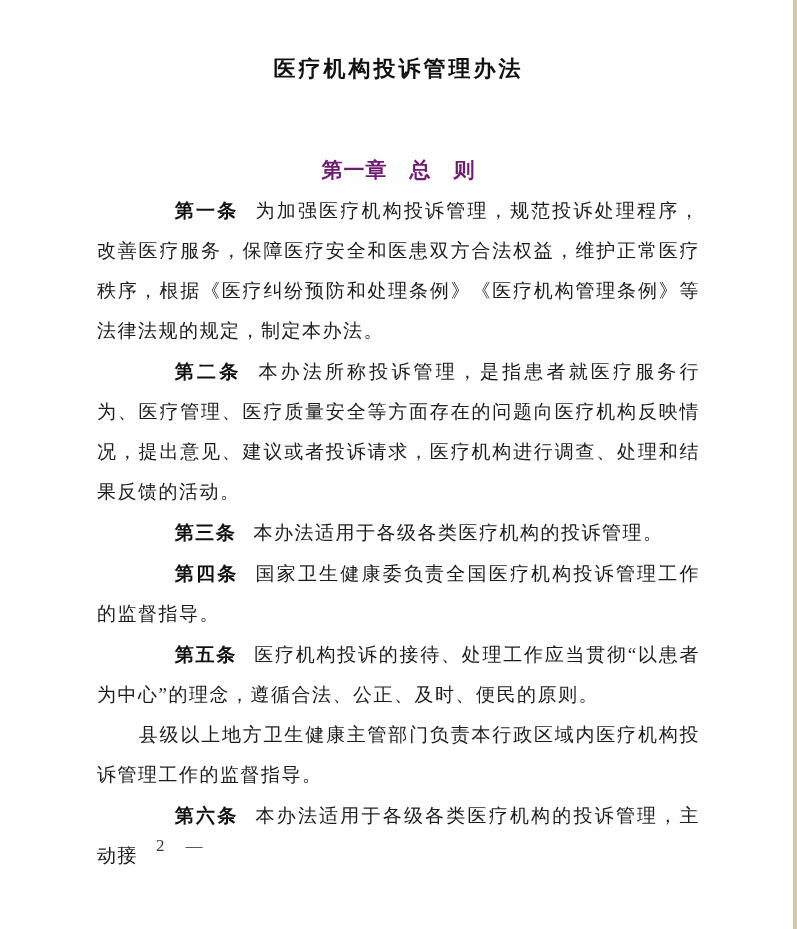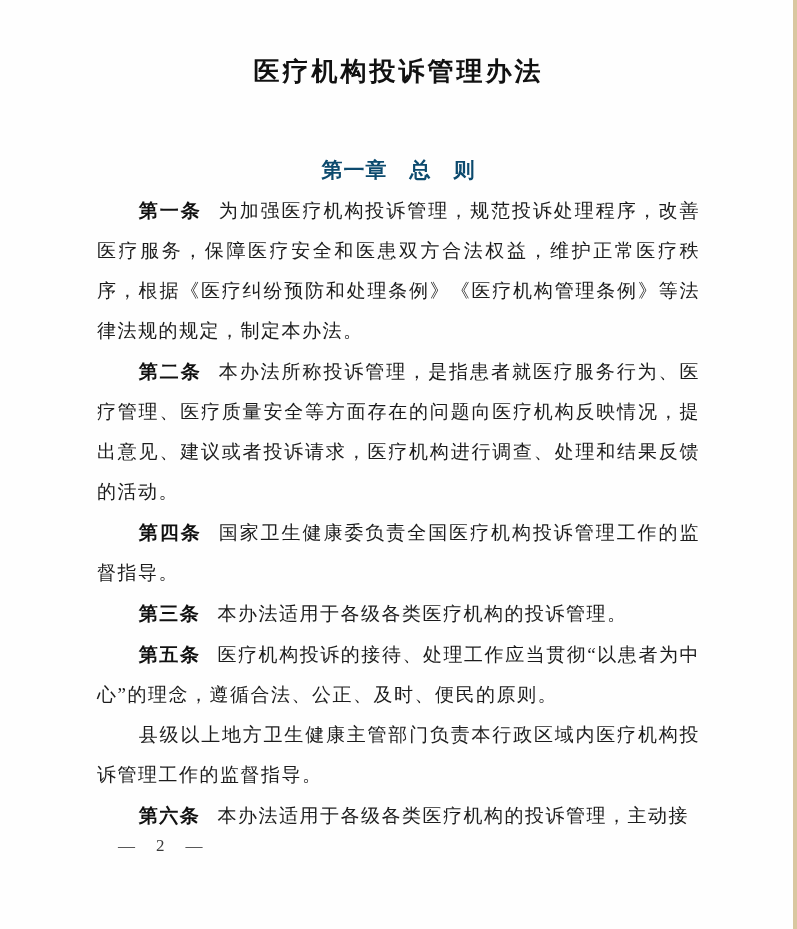--- a/index.html
+++ b/index.html
@@ -24,37 +24,37 @@
     background: #d9c7a0;
   }
   .doc-title {
     position: absolute;
     top: 54px;
     left: 0;
     right: 0;
     margin: 0;
     text-align: center;
     font-family: "DejaVu Sans", "Liberation Sans", sans-serif;
-    font-size: 26px;
+    font-size: 22px;
     font-weight: bold;
     letter-spacing: 3px;
     color: #111111;
   }
   .chapter-heading {
     position: absolute;
     top: 156px;
     left: 0;
     right: 0;
     margin: 0;
     text-align: center;
     font-family: "DejaVu Sans", "Liberation Sans", sans-serif;
     font-size: 21px;
     font-weight: bold;
     letter-spacing: 1px;
-    color: #0c4a6e;
+    color: #701a75;
   }
   .doc-body {
     position: absolute;
     top: 190px;
     left: 97px;
     width: 603px;
     font-size: 19px;
     line-height: 40px;
     color: #1c1c1c;
     text-align: justify;
@@ -63,20 +63,21 @@
   }
   .para {
     margin: 0;
     text-indent: 2.2em;
   }
   .para-label {
     font-family: "DejaVu Sans", "Liberation Sans", sans-serif;
     font-weight: bold;
     margin-right: 0.9em;
     color: #111111;
+    margin-left: 36px;
   }
   .page-footer {
     position: absolute;
     top: 834px;
     left: 118px;
     font-size: 17px;
     letter-spacing: 2px;
     color: #3a3a3a;
   }
 </style>
@@ -85,22 +86,22 @@
 
 <div class="page">
 
   <h1 class="doc-title">医疗机构投诉管理办法</h1>
 
   <h2 class="chapter-heading">第一章　总　则</h2>
 
   <div class="doc-body">
       <p class="para"><span class="para-label">第一条</span><span>为加强医疗机构投诉管理，规范投诉处理程序，改善医疗服务，保障医疗安全和医患双方合法权益，维护正常医疗秩序，根据《医疗纠纷预防和处理条例》《医疗机构管理条例》等法律法规的规定，制定本办法。</span></p>
       <p class="para"><span class="para-label">第二条</span><span>本办法所称投诉管理，是指患者就医疗服务行为、医疗管理、医疗质量安全等方面存在的问题向医疗机构反映情况，提出意见、建议或者投诉请求，医疗机构进行调查、处理和结果反馈的活动。</span></p>
+      <p class="para"><span class="para-label">第三条</span><span>本办法适用于各级各类医疗机构的投诉管理。</span></p>
       <p class="para"><span class="para-label">第四条</span><span>国家卫生健康委负责全国医疗机构投诉管理工作的监督指导。</span></p>
-      <p class="para"><span class="para-label">第三条</span><span>本办法适用于各级各类医疗机构的投诉管理。</span></p>
       <p class="para"><span class="para-label">第五条</span><span>医疗机构投诉的接待、处理工作应当贯彻“以患者为中心”的理念，遵循合法、公正、及时、便民的原则。</span></p>
       <p class="para"><span>县级以上地方卫生健康主管部门负责本行政区域内医疗机构投诉管理工作的监督指导。</span></p>
       <p class="para"><span class="para-label">第六条</span><span>本办法适用于各级各类医疗机构的投诉管理，主动接</span></p>
     </div>
 
   <div class="page-footer">—　2　—</div>
 
   <div class="scan-edge"></div>
 
 </div>

